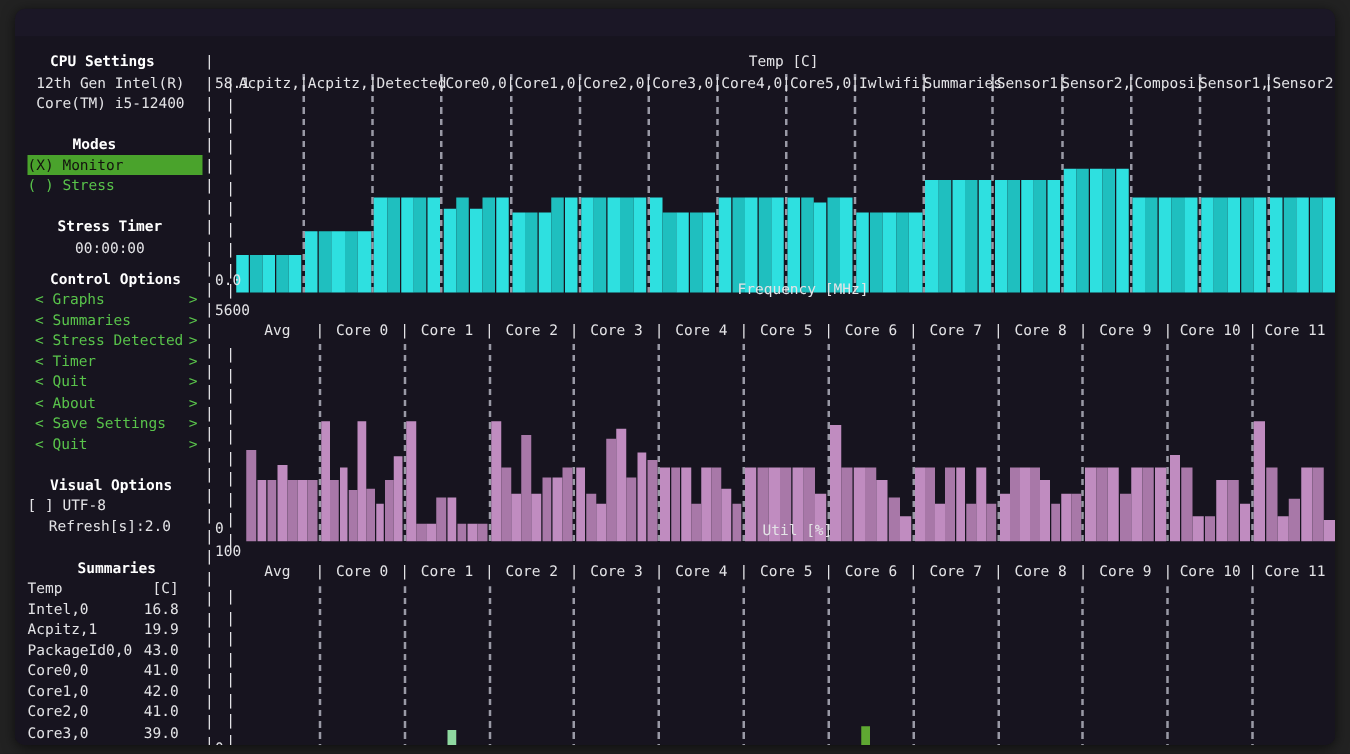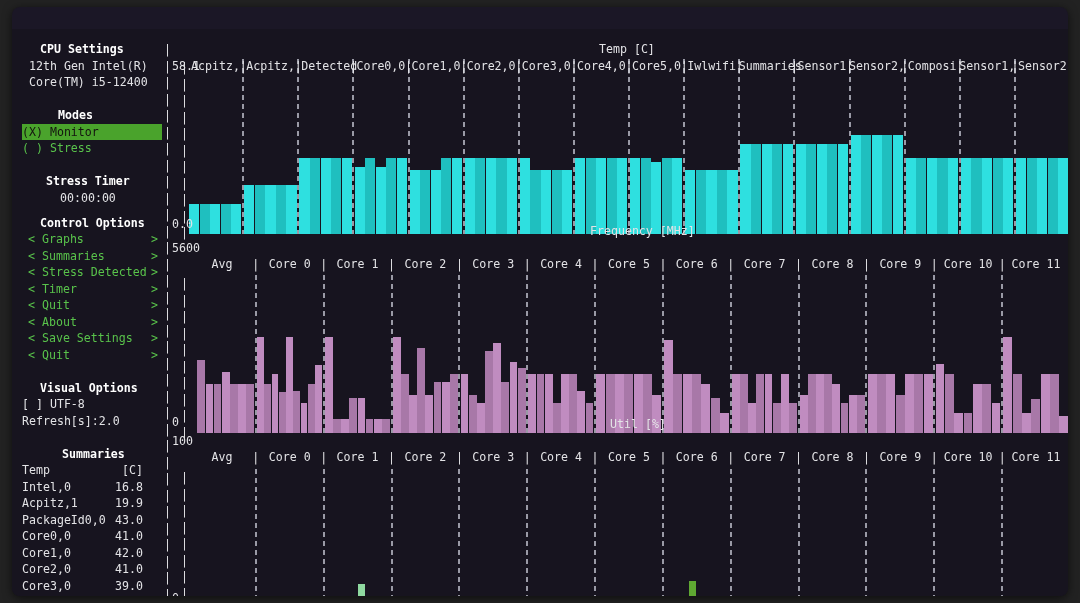--- a/index.html
+++ b/index.html
@@ -60,21 +60,21 @@
       <div class="t g" style="left:139px;top:284.5px;">&gt;</div>
 
       <div class="t g" style="left:16px;top:301px;"><span>&lt;</span> <span>Save Settings</span></div>
       <div class="t g" style="left:139px;top:301px;">&gt;</div>
 
       <div class="t g" style="left:16px;top:317.5px;"><span>&lt;</span> <span>Quit</span></div>
       <div class="t g" style="left:139px;top:317.5px;">&gt;</div>
 
       <div class="t b" style="left:28px;top:350.5px;">Visual Options</div>
       <div class="t w" style="left:10px;top:367px;">[ ] UTF-8</div>
-      <div class="t w" style="left:10px;top:383.5px;">Refresh[s]:2.0</div>
+      <div class="t w" style="left:27px;top:383.5px;">Refresh[s]:2.0</div>
 
       <div class="t b" style="left:50px;top:416.5px;">Summaries</div>
 
       <div class="t w" style="left:10px;top:433px;">Temp</div>
       <div class="t w" style="left:110px;top:433px;">[C]</div>
 
       <div class="t w" style="left:10px;top:449.5px;">Intel,0</div>
       <div class="t w" style="left:103px;top:449.5px;">16.8</div>
       <div class="t w" style="left:10px;top:466px;">Acpitz,1</div>
       <div class="t w" style="left:103px;top:466px;">19.9</div>

